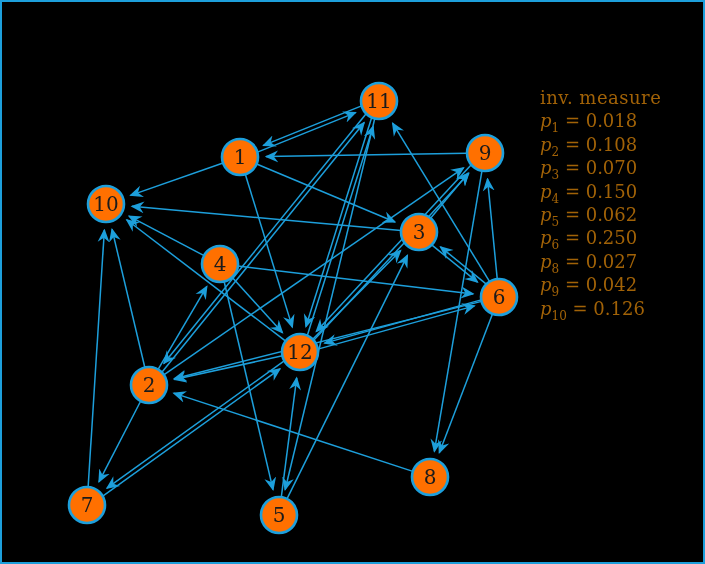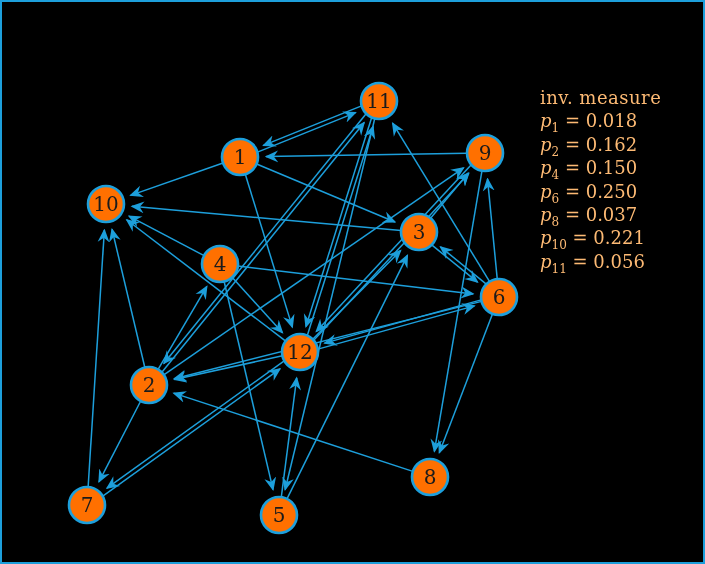--- a/index.html
+++ b/index.html
@@ -10,21 +10,21 @@
     background:#000;
     border:2px solid #1d9fdb;
     overflow:hidden;
     font-family:"DejaVu Serif", serif;
   }
   svg{position:absolute;left:0;top:0;}
   .legend{
     position:absolute;
     left:538px;
     top:84px;
-    color:#fdba74;
+    color:#a16207;
     font-size:18px;
     line-height:23.4px;
     white-space:nowrap;
   }
   .legend .ltitle{font-style:normal;letter-spacing:0.5px;}
   .legend .pvar{font-style:italic;}
   .legend sub{font-size:12px;line-height:0;}
 </style>
 </head>
 <body>
@@ -128,21 +128,23 @@
           <circle cx="298" cy="350" r="18" fill="#ff7000" stroke="#1d9fdb" stroke-width="2.6"></circle>
           <text x="298" y="350" text-anchor="middle" dy="0.36em" font-family="&quot;DejaVu Serif&quot;, serif" font-size="20" fill="#1b1b1b">12</text>
         </g>
       </g>
   </svg>
 
   <div class="legend">
     <div class="ltitle">inv.  measure</div>
     <div id="legend-rows">
         <div><span class="pvar">p</span><sub>1</sub><span> = 0.018</span></div>
-        <div><span class="pvar">p</span><sub>2</sub><span> = 0.162</span></div>
+        <div><span class="pvar">p</span><sub>2</sub><span> = 0.108</span></div>
+        <div><span class="pvar">p</span><sub>3</sub><span> = 0.070</span></div>
         <div><span class="pvar">p</span><sub>4</sub><span> = 0.150</span></div>
+        <div><span class="pvar">p</span><sub>5</sub><span> = 0.062</span></div>
         <div><span class="pvar">p</span><sub>6</sub><span> = 0.250</span></div>
-        <div><span class="pvar">p</span><sub>8</sub><span> = 0.037</span></div>
-        <div><span class="pvar">p</span><sub>10</sub><span> = 0.221</span></div>
-        <div><span class="pvar">p</span><sub>11</sub><span> = 0.056</span></div>
+        <div><span class="pvar">p</span><sub>8</sub><span> = 0.027</span></div>
+        <div><span class="pvar">p</span><sub>9</sub><span> = 0.042</span></div>
+        <div><span class="pvar">p</span><sub>10</sub><span> = 0.126</span></div>
       </div>
   </div>
 </div>
 
 </body></html>

